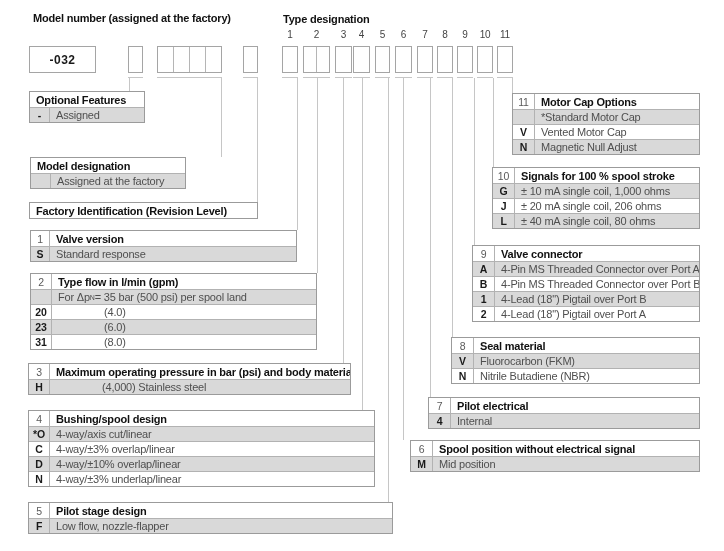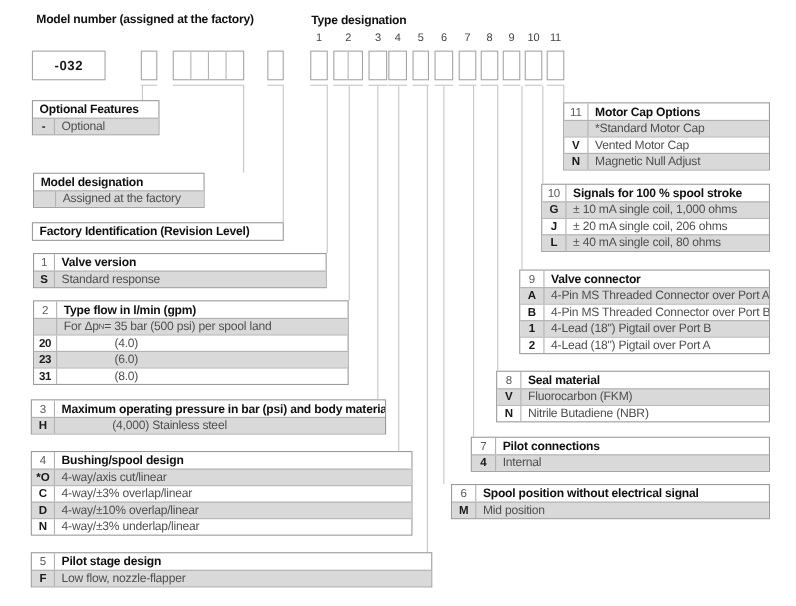--- a/index.html
+++ b/index.html
@@ -126,21 +126,21 @@
       <div class="vline" style="left: 452px; top: 78px; height: 259px;"></div>
       <div class="vline" style="left: 474px; top: 78px; height: 167px;"></div>
       <div class="vline" style="left: 493px; top: 78px; height: 89px;"></div>
       <div class="vline" style="left: 512px; top: 78px; height: 15px;"></div>
       <div class="tbl" style="left: 29px; top: 91px; width: 116px;">
         <div class="trow hdr">
           <div class="tcell ttl">Optional Features</div>
         </div>
         <div class="trow shaded">
           <div class="kcell" style="width: 20px;">-</div>
-          <div class="tcell">Optional</div>
+          <div class="tcell">Assigned</div>
         </div>
       </div>
       <div class="tbl" style="left: 30px; top: 157px; width: 156px;">
         <div class="trow hdr">
           <div class="tcell ttl">Model designation</div>
         </div>
         <div class="trow shaded">
           <div class="kcell" style="width: 20px;"></div>
           <div class="tcell">Assigned at the factory</div>
         </div>
@@ -242,21 +242,21 @@
           <div class="tcell ttl">Spool position without electrical signal</div>
         </div>
         <div class="trow shaded">
           <div class="kcell" style="width: 22px;">M</div>
           <div class="tcell">Mid position</div>
         </div>
       </div>
       <div class="tbl" style="left: 428px; top: 397px; width: 272px;">
         <div class="trow hdr">
           <div class="kcell numcell" style="width: 22px;">7</div>
-          <div class="tcell ttl">Pilot connections</div>
+          <div class="tcell ttl">Pilot electrical</div>
         </div>
         <div class="trow shaded">
           <div class="kcell" style="width: 22px;">4</div>
           <div class="tcell">Internal</div>
         </div>
       </div>
       <div class="tbl" style="left: 451px; top: 337px; width: 249px;">
         <div class="trow hdr">
           <div class="kcell numcell" style="width: 22px;">8</div>
           <div class="tcell ttl">Seal material</div>

